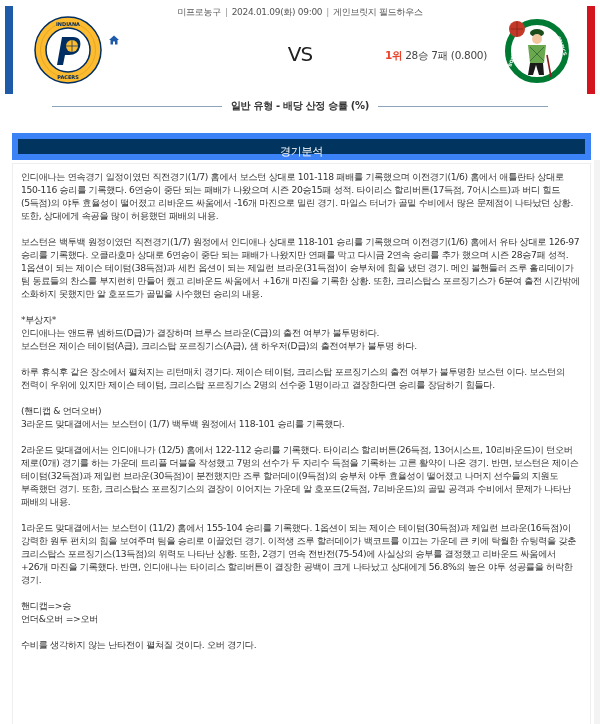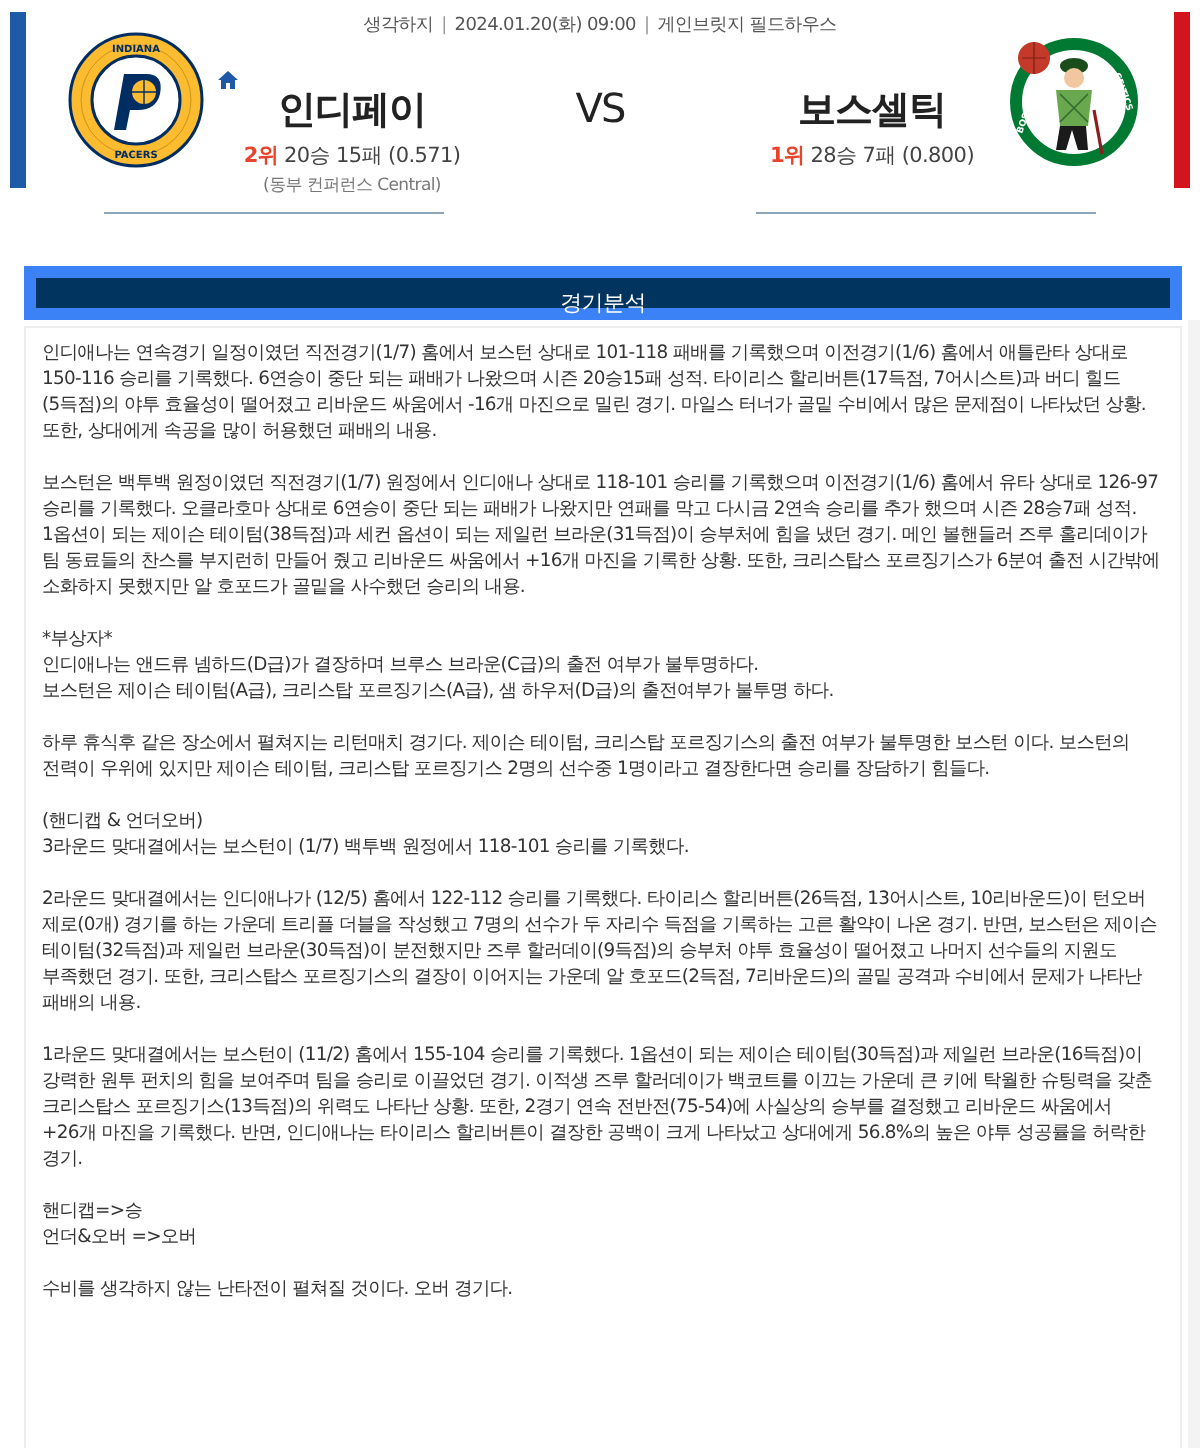--- a/index.html
+++ b/index.html
@@ -43,21 +43,21 @@
   .scroll-edge { position: absolute; left: 594px; top: 160px; width: 6px; height: 564px; background: #f3f3f3; }
 </style>
 </head>
 <body>
 
 <div class="header">
   <div class="bar-left"></div>
   <div class="bar-right"></div>
 
   <div class="meta">
-    <span>생각하지</span><span class="sep">|</span><span>2024.01.20(화) 09:00</span><span class="sep">|</span><span>게인브릿지 필드하우스</span>
+    <span>미프로농구</span><span class="sep">|</span><span>2024.01.09(화) 09:00</span><span class="sep">|</span><span>게인브릿지 필드하우스</span>
   </div>
 
   <div class="logo logo-home">
     <svg width="70" height="70" viewBox="0 0 70 70">
       <circle cx="35" cy="35" r="33" fill="#fdbb30" stroke="#002d62" stroke-width="1.5"></circle>
       <circle cx="35" cy="35" r="22" fill="#ffffff" stroke="#002d62" stroke-width="1.5"></circle>
       <circle cx="35" cy="35" r="27.5" fill="none" stroke="#c8941c" stroke-width="0.5"></circle>
       <path d="M24 50 L29 22 L40 22 Q49 22 47 32 Q45 40 36 40 L32 40 L30 50 Z" fill="#002d62"></path>
       <circle cx="39" cy="31" r="6" fill="#fdbb30"></circle>
       <path d="M33 31 H45 M39 25 V37" stroke="#002d62" stroke-width="0.7"></path>
@@ -65,30 +65,24 @@
       <text x="35" y="64" font-size="5" fill="#002d62" text-anchor="middle" font-family="DejaVu Sans, sans-serif" font-weight="bold">PACERS</text>
     </svg>
   </div>
 
   <div class="home-icon">
     <svg width="10" height="10" viewBox="0 0 10 10">
         <path d="M5 0.5 L10 5 L8.5 5 L8.5 9.5 L6 9.5 L6 6.5 L4 6.5 L4 9.5 L1.5 9.5 L1.5 5 L0 5 Z" fill="#1e5aa8"></path>
       </svg>
   </div>
 
-  <div class="team team-home">
-    <div class="team-name">인디페이</div>
-    <div class="team-record"><span class="rank">2위</span><span>20승 15패 (0.571)</span></div>
-    <div class="team-conf">(동부 컨퍼런스 Central)</div>
-  </div>
 
   <div class="vs">VS</div>
 
   <div class="team team-away">
-    <div class="team-name">보스셀틱</div>
     <div class="team-record"><span class="rank">1위</span><span>28승 7패 (0.800)</span></div>
   </div>
 
   <div class="logo logo-away">
     <svg width="70" height="70" viewBox="0 0 70 70">
       <circle cx="35" cy="36" r="29" fill="#ffffff" stroke="#007a33" stroke-width="6"></circle>
       <circle cx="35" cy="36" r="22" fill="#ffffff"></circle>
       <circle cx="15" cy="14" r="8" fill="#c43a2a"></circle>
       <path d="M9 14 H21 M15 6 V22" stroke="#7a1e12" stroke-width="0.6"></path>
       <ellipse cx="35" cy="18" rx="7" ry="4" fill="#1a4d1a"></ellipse>
@@ -98,20 +92,21 @@
       <path d="M28 48 L26 60 L31 60 L34 50 L37 60 L42 60 L41 48 Z" fill="#1a1a1a"></path>
       <path d="M45 40 L49 62" stroke="#8b1e1e" stroke-width="1.6"></path>
       <text x="9" y="52" font-size="4.5" fill="#ffffff" font-family="DejaVu Sans, sans-serif" font-weight="bold" transform="rotate(-70 9 52)">BOSTON</text>
       <text x="55" y="22" font-size="4.5" fill="#ffffff" font-family="DejaVu Sans, sans-serif" font-weight="bold" transform="rotate(70 55 22)">CELTICS</text>
     </svg>
   </div>
 </div>
 
 <div class="type-line">
   <div class="line l"></div>
+  <div class="label">일반 유형 - 배당 산정 승률 (%)</div>
   <div class="line r"></div>
 </div>
 
 <div class="section-header">경기분석</div>
 
 <div class="analysis">
   <p>인디애나는 연속경기 일정이였던 직전경기(1/7) 홈에서 보스턴 상대로 101-118 패배를 기록했으며 이전경기(1/6) 홈에서 애틀란타 상대로 150-116 승리를 기록했다. 6연승이 중단 되는 패배가 나왔으며 시즌 20승15패 성적. 타이리스 할리버튼(17득점, 7어시스트)과 버디 힐드(5득점)의 야투 효율성이 떨어졌고 리바운드 싸움에서 -16개 마진으로 밀린 경기. 마일스 터너가 골밑 수비에서 많은 문제점이 나타났던 상황. 또한, 상대에게 속공을 많이 허용했던 패배의 내용.</p>
   <p class="gap">보스턴은 백투백 원정이였던 직전경기(1/7) 원정에서 인디애나 상대로 118-101 승리를 기록했으며 이전경기(1/6) 홈에서 유타 상대로 126-97 승리를 기록했다. 오클라호마 상대로 6연승이 중단 되는 패배가 나왔지만 연패를 막고 다시금 2연속 승리를 추가 했으며 시즌 28승7패 성적. 1옵션이 되는 제이슨 테이텀(38득점)과 세컨 옵션이 되는 제일런 브라운(31득점)이 승부처에 힘을 냈던 경기. 메인 볼핸들러 즈루 홀리데이가 팀 동료들의 찬스를 부지런히 만들어 줬고 리바운드 싸움에서 +16개 마진을 기록한 상황. 또한, 크리스탑스 포르징기스가 6분여 출전 시간밖에 소화하지 못했지만 알 호포드가 골밑을 사수했던 승리의 내용.</p>
   <p class="gap">*부상자*
 인디애나는 앤드류 넴하드(D급)가 결장하며 브루스 브라운(C급)의 출전 여부가 불투명하다.

